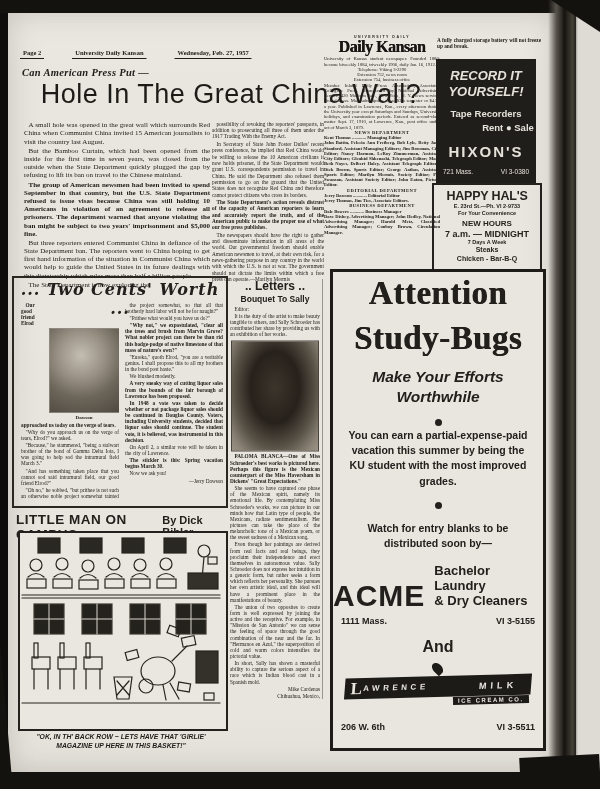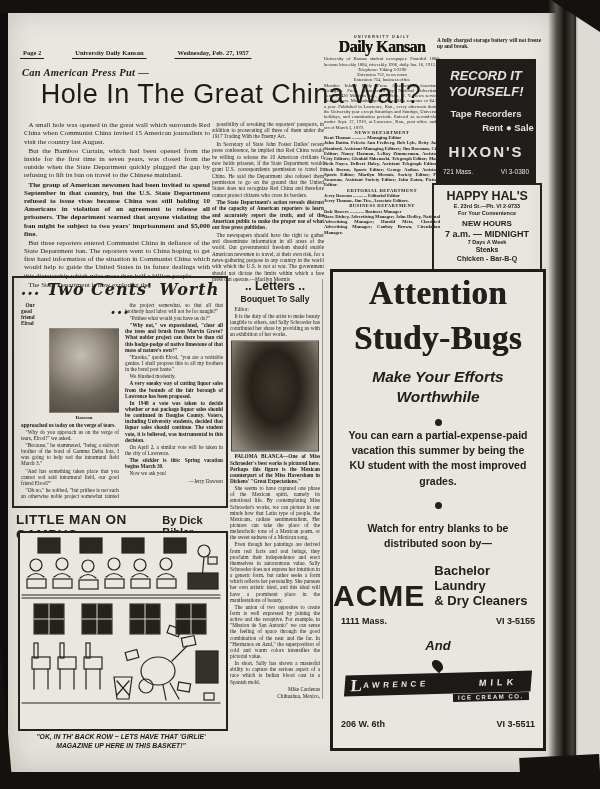--- a/index.html
+++ b/index.html
@@ -87,21 +87,21 @@
         font-family:"Liberation Sans",sans-serif;color:#22201c;overflow:hidden;}
   .at-title{font-family:"Liberation Serif",serif;font-weight:bold;font-size:33px;line-height:1.05;
             letter-spacing:.5px;text-shadow:.5px 0 #22201c;}
   .at-tag{font-style:italic;font-weight:bold;font-size:15.5px;line-height:1.25;}
   .dot{width:7px;height:7px;border-radius:50%;background:#23211d;margin:0 auto;}
   .at-body{font-weight:bold;font-size:10.5px;line-height:1.45;padding:0 10px;}
   .acme-row{display:flex;justify-content:center;align-items:flex-end;gap:9px;}
   .acme-name{font-weight:bold;font-size:30px;letter-spacing:1px;line-height:.9;}
   .acme-desc{text-align:left;font-weight:bold;font-size:13px;line-height:1.15;}
   .addr-row{display:flex;justify-content:space-between;padding:0 8px;font-weight:bold;font-size:9px;}
-  .and{font-weight:bold;font-size:13px;font-style:italic;}
+  .and{font-weight:bold;font-size:16px;}
   .milk{position:relative;width:186px;height:46px;margin:0 auto;}
   .milk-banner{position:absolute;left:0;top:12px;width:186px;height:21px;background:#1d1b17;
                transform:skewX(-6deg) rotate(-1.5deg);display:flex;align-items:center;color:#e9e6e0;}
   .milk-l{font-family:"Liberation Serif",serif;font-size:17px;font-weight:bold;margin:0 1px 0 6px;}
   .milk-name{font-size:8px;font-weight:bold;letter-spacing:3.5px;}
   .milk-milk{font-size:9px;font-weight:bold;letter-spacing:4px;margin-left:auto;margin-right:14px;}
   .milk-chip{position:absolute;right:2px;top:32px;background:#1d1b17;color:#e9e6e0;font-size:6px;
              font-weight:bold;letter-spacing:1.5px;padding:1px 5px;transform:rotate(-1.5deg);}
   .swirl{position:absolute;left:88px;top:-2px;width:9px;height:13px;background:#1d1b17;
          border-radius:50% 50% 50% 0;transform:rotate(-45deg);}

